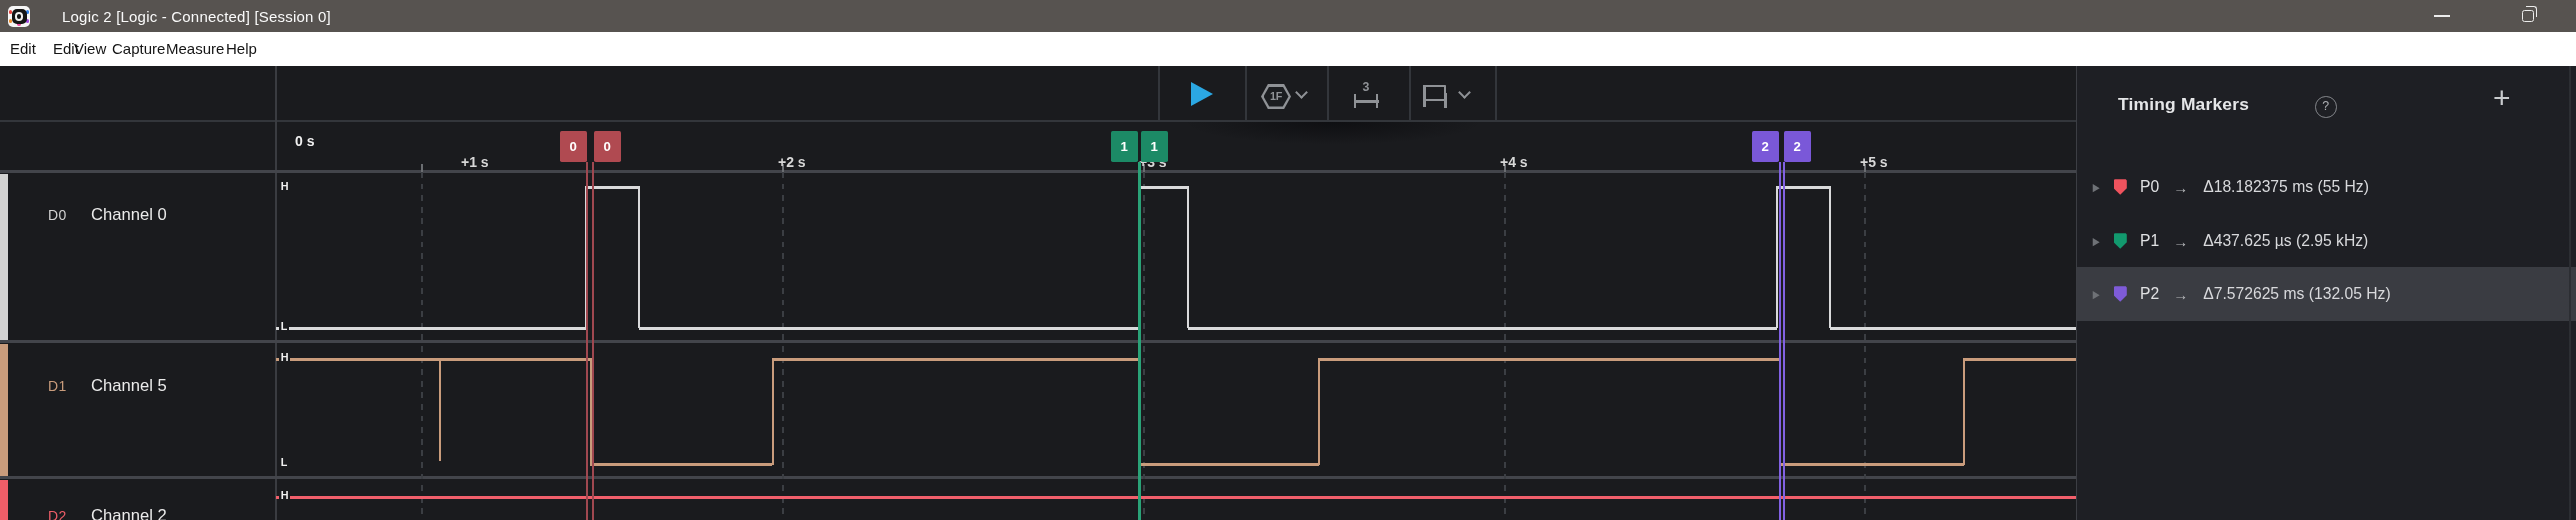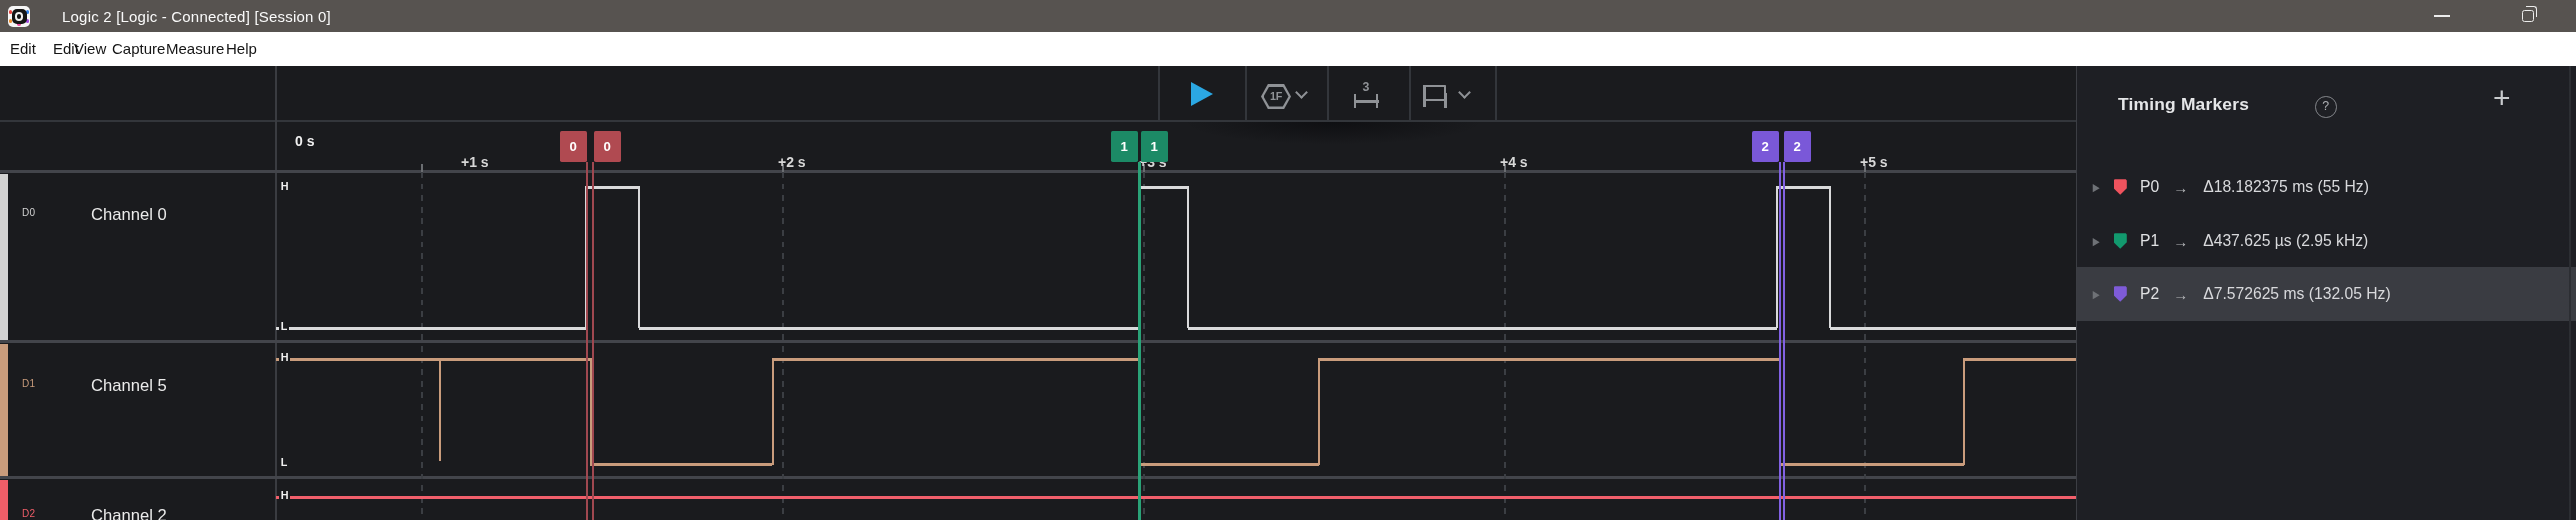--- a/index.html
+++ b/index.html
@@ -59,21 +59,21 @@
   .origin-label { position:absolute; font-size:14px; font-weight:bold; color:#f0f0f0; }
   .tick-label { position:absolute; font-size:14px; font-weight:bold; color:#d8d8d8; }
   .tick-mark { position:absolute; width:1.7px; height:7.5px; top:164px; background:#6b6e72; }
   .gridline { position:absolute; width:1.7px; top:172px; bottom:0;
               background:repeating-linear-gradient(to bottom,#3b3e43 0 5.8px,transparent 5.8px 11.6px); }
 
   
   .col-sep { position:absolute; left:275px; top:66px; width:1.7px; height:455px; background:#3a3c41; }
   .row-sep { position:absolute; left:0; width:2076px; height:2.5px; background:#43454b; }
   .strip { position:absolute; left:0; width:7.5px; }
-  .desig { position:absolute; left:22px; font-size:10px; letter-spacing:0.4px; }
+  .desig { position:absolute; left:48px; font-size:14px; letter-spacing:0.4px; }
   .chname { position:absolute; left:91px; font-size:16.6px; color:#ebebeb; }
   .lvl { position:absolute; left:279px; font-size:10.8px; font-weight:bold; color:#f0f0f0;
          background:#1a1b1e; padding:0 1.7px; z-index:5; }
   .seg { position:absolute; height:2.5px; }
   .edge { position:absolute; width:2.1px; }
 
   
   .mflag { position:absolute; top:131px; width:26.5px; height:31px; border-radius:1.7px; text-align:center;
            line-height:31px; font-size:13.2px; font-weight:bold; color:#ffffff; z-index:6; }
   .mline { position:absolute; top:162px; bottom:0; width:1.7px; z-index:4; }

